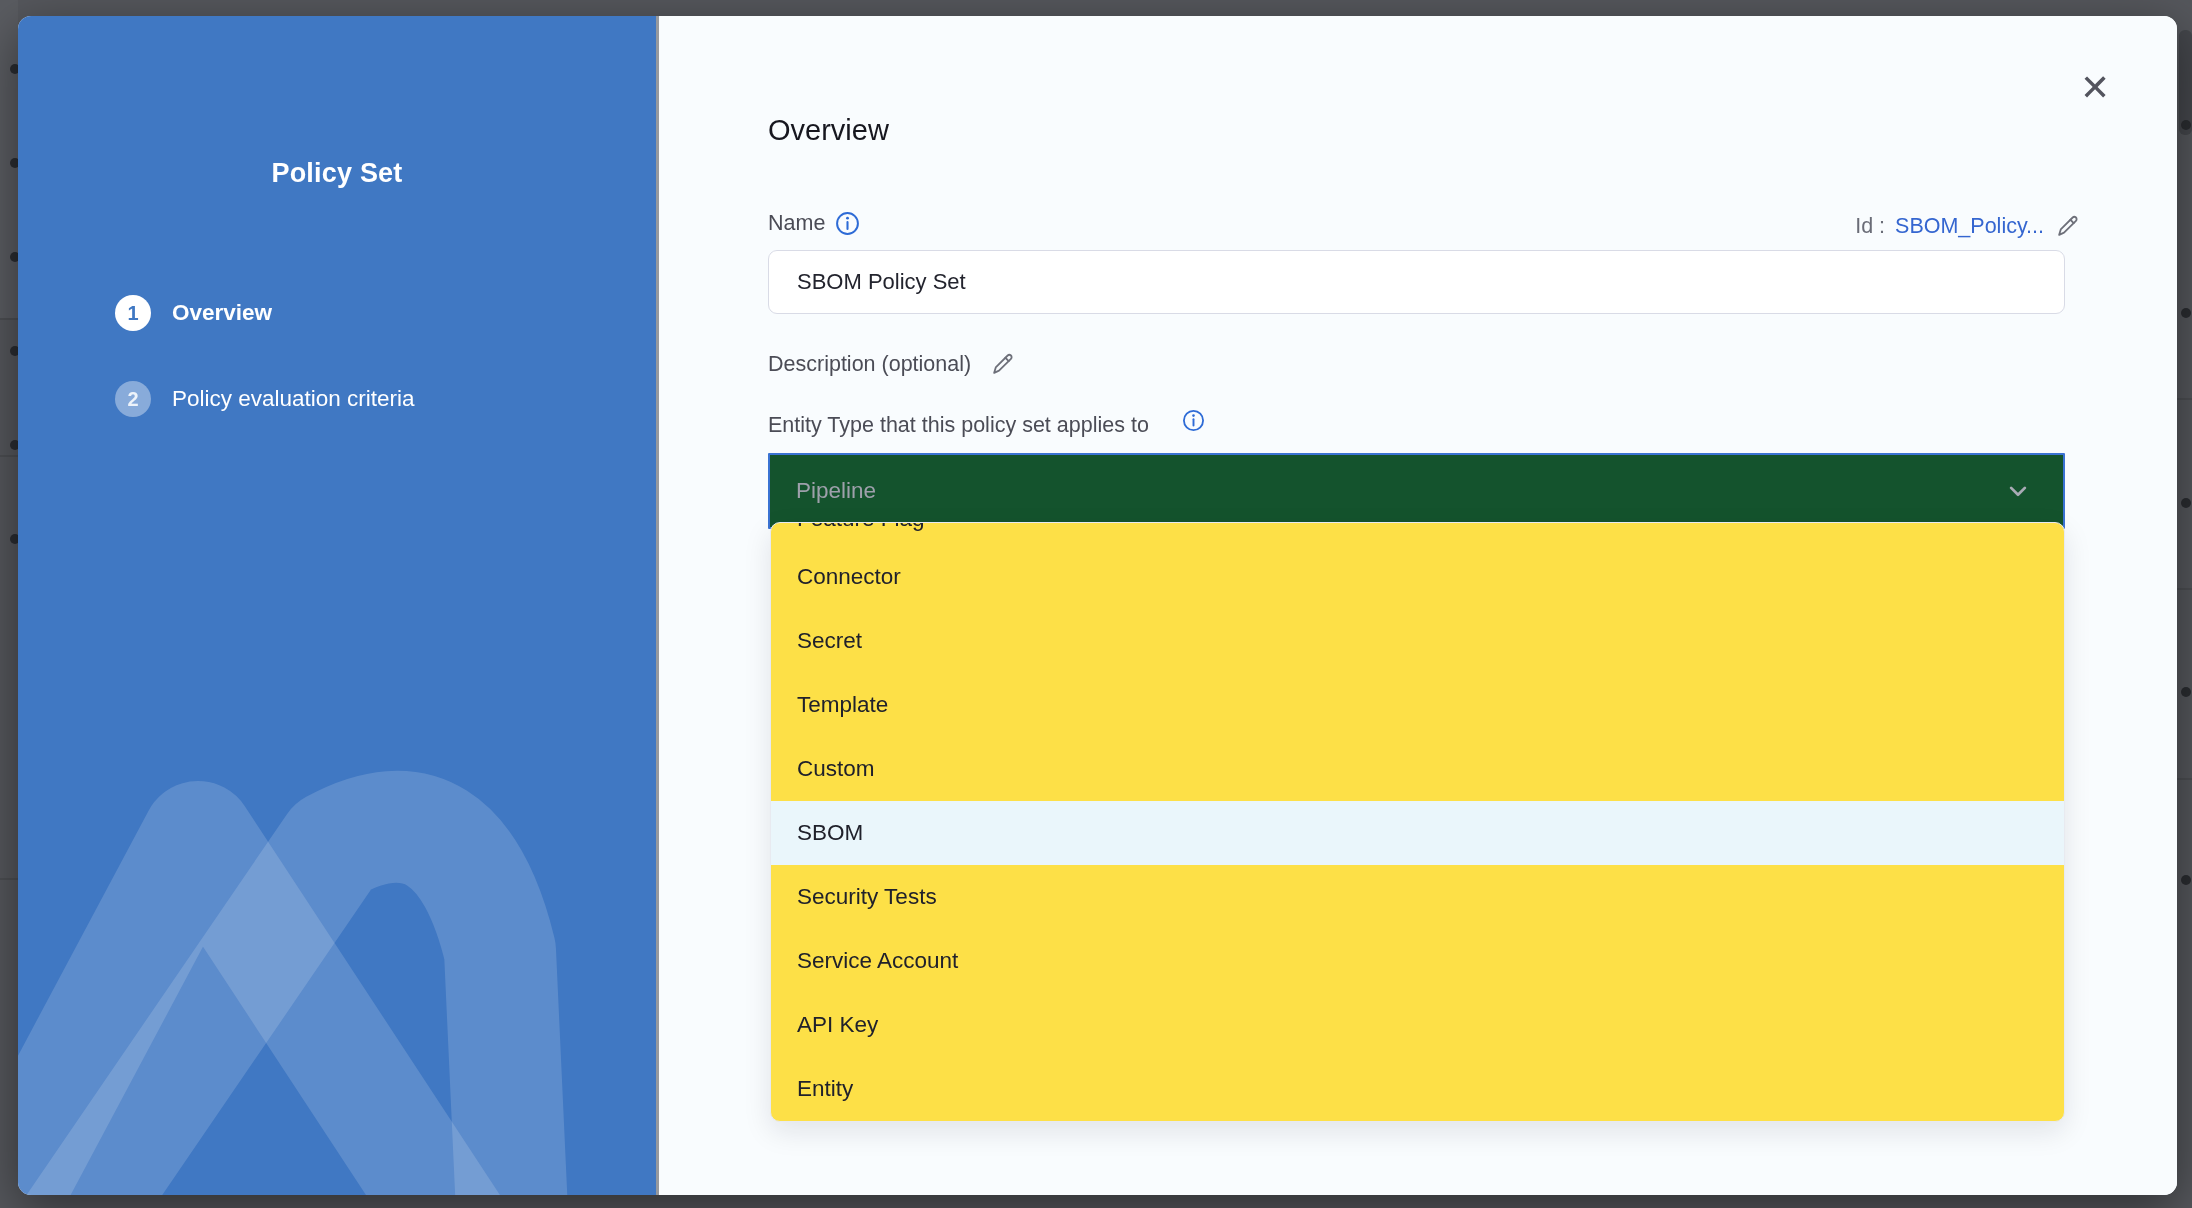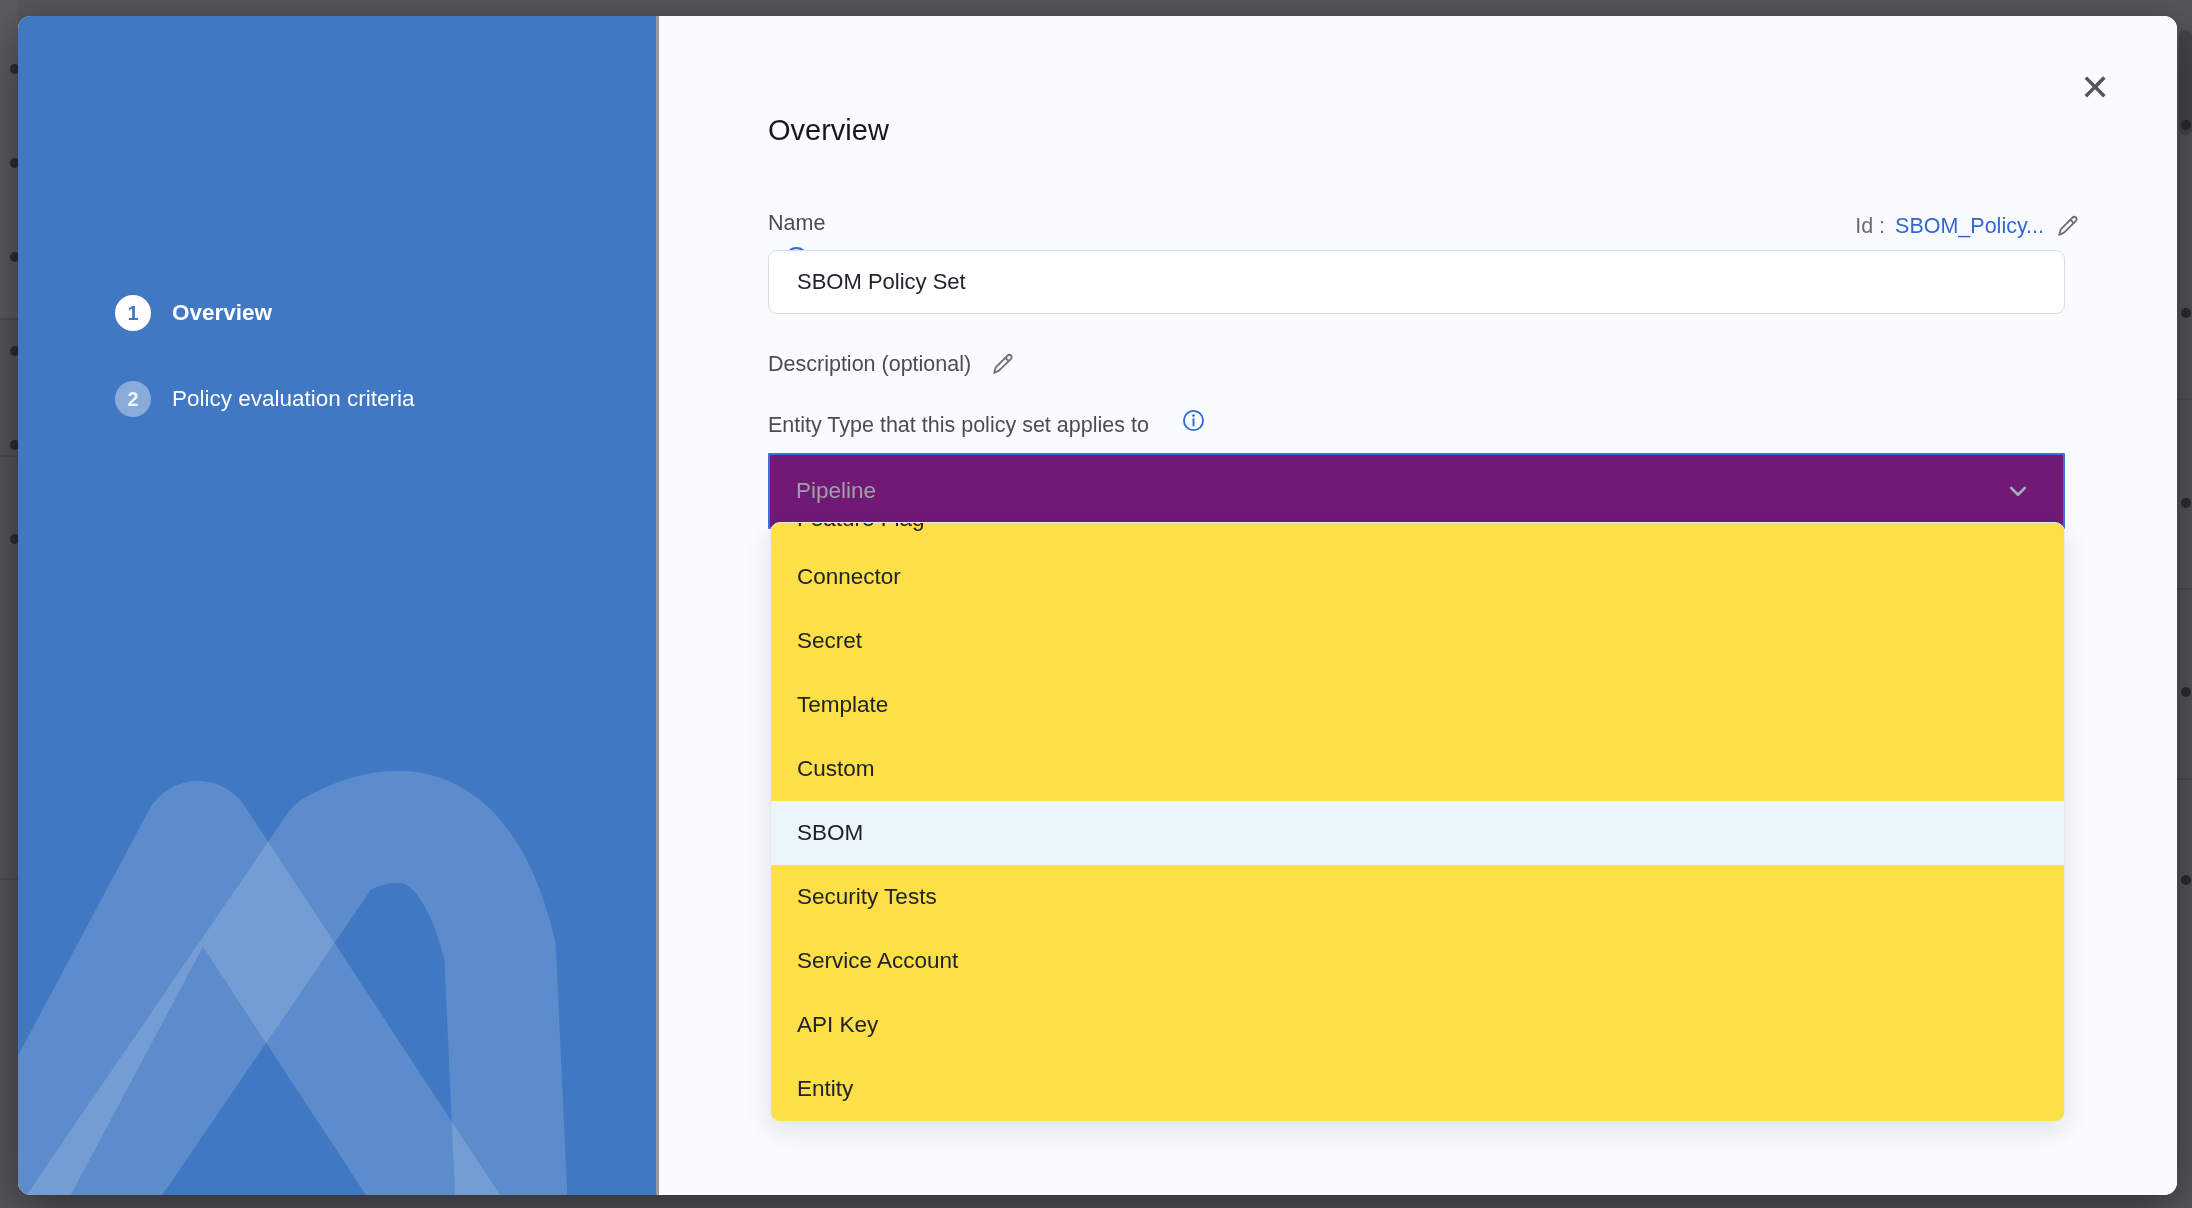--- a/index.html
+++ b/index.html
@@ -55,38 +55,38 @@
     position:absolute;top:48px;right:58px;width:48px;height:48px;
     display:flex;align-items:center;justify-content:center;cursor:pointer;
     color:#53545E;font-size:36px;font-weight:400;line-height:1;
   }
   .panel-heading{
     position:absolute;left:109px;top:98px;
     font-size:29px;font-weight:500;color:#17171F;
   }
   .label-row{position:absolute;display:flex;align-items:center;gap:10px;}
   .field-label{font-size:21.5px;font-weight:500;color:#4B4C56;}
-  .name-row{left:109px;top:195px;flex-direction:column;}
+  .name-row{left:109px;top:195px;}
   .desc-row{left:109px;top:335px;}
   .entity-row{left:109px;top:397px;gap:33px;}
   .id-row{top:197px;right:96px;}
   .id-prefix{font-size:21.5px;color:#6A6C77;}
   .id-link{font-size:21.5px;color:var(--link-blue,#3566D0);cursor:pointer;}
   .icon-btn{display:flex;align-items:center;cursor:pointer;}
 
   .text-input{
     position:absolute;left:109px;top:234px;width:1297px;height:64px;
     box-sizing:border-box;background:#fff;border:1.5px solid var(--input-border,#D9DBE6);
     border-radius:9px;padding:0 28px;font-size:22px;color:#23242E;
     font-family:inherit;outline:none;
   }
 
   .select-box{
     position:absolute;left:109px;top:437px;width:1297px;height:76px;
-    box-sizing:border-box;background:#701a75;border:2px solid var(--accent-blue,#3B73D3);
+    box-sizing:border-box;background:#14532d;border:2px solid var(--accent-blue,#3B73D3);
     border-radius:1px;display:flex;align-items:center;cursor:pointer;
   }
   .select-placeholder{margin-left:26px;font-size:22.5px;color:var(--text-muted,#9EA0AB);flex:1;}
   .select-chevron{margin-right:30px;display:flex;align-items:center;}
 
   .dropdown{
     position:absolute;left:111px;top:506px;width:1293px;
     background:#fde047;border:1px solid #E8EAF0;border-radius:10px;
     box-shadow:0 10px 28px rgba(20,20,40,0.10);overflow:hidden;
   }
@@ -131,20 +131,21 @@
 
 <div class="modal">
 
   <div class="sidebar">
     <svg class="watermark" viewBox="0 0 638 1179" fill="none">
       <g stroke="rgba(255,255,255,0.15)" stroke-width="112" stroke-linecap="round" stroke-linejoin="round">
         <path d="M -70 1290 L 180 821 L 560 1400"></path>
         <path d="M -20 1320 L 315 830 Q 440 762 482 935 L 496 1240"></path>
       </g>
     </svg>
+    <div class="wizard-title">Policy Set</div>
 
     <div class="step step-1">
       <div class="step-circle">1</div>
       <div class="step-label">Overview</div>
     </div>
     <div class="step step-2">
       <div class="step-circle">2</div>
       <div class="step-label">Policy evaluation criteria</div>
     </div>
   </div>

